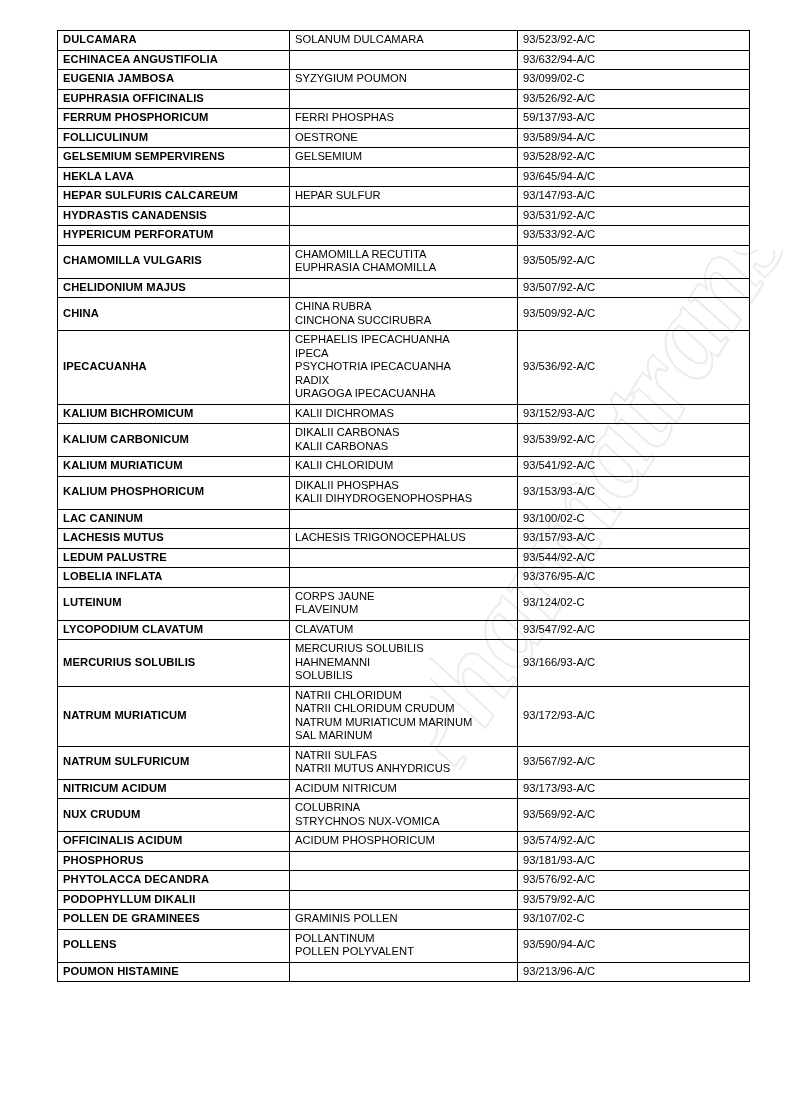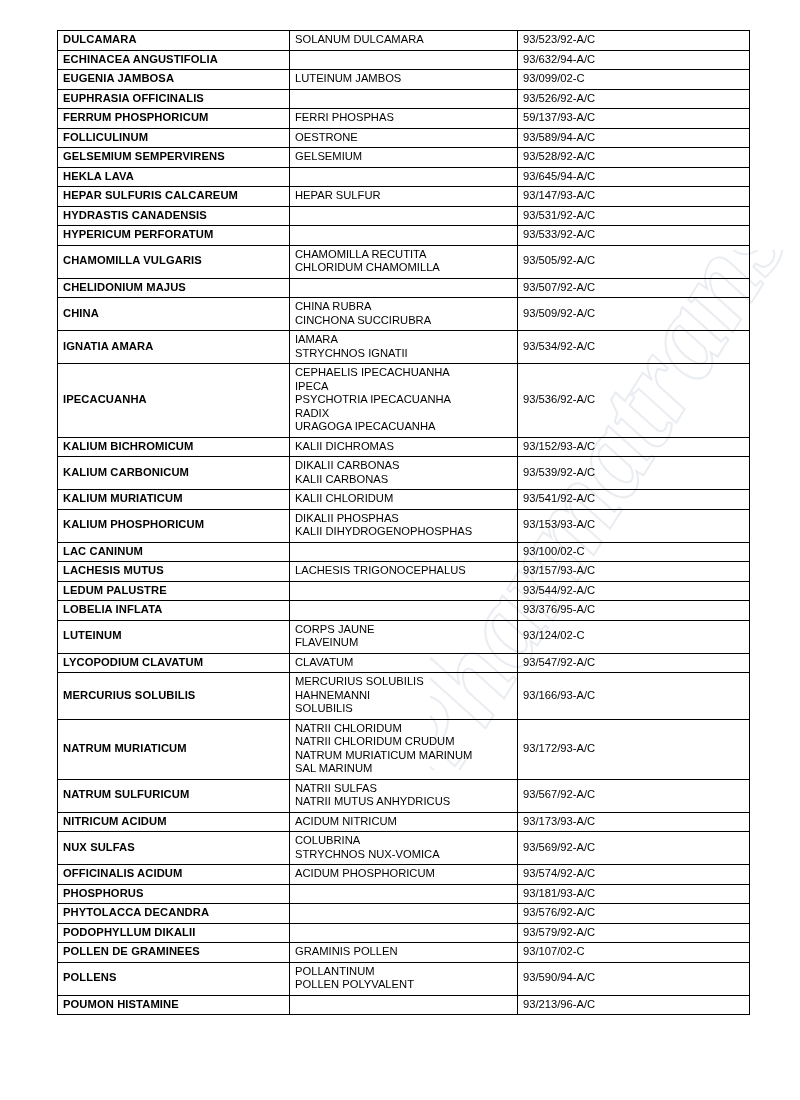--- a/index.html
+++ b/index.html
@@ -98,21 +98,21 @@
           <td class="code">93/523/92-A/C</td>
         </tr>
         <tr>
           <td class="name">ECHINACEA ANGUSTIFOLIA</td>
           <td class="syn lines"></td>
           <td class="code">93/632/94-A/C</td>
         </tr>
         <tr>
           <td class="name">EUGENIA JAMBOSA</td>
           <td class="syn lines">
-            <span>LUTEINUM JAMBOS</span>
+            <span>SYZYGIUM POUMON</span>
           </td>
           <td class="code">93/099/02-C</td>
         </tr>
         <tr>
           <td class="name">EUPHRASIA OFFICINALIS</td>
           <td class="syn lines"></td>
           <td class="code">93/526/92-A/C</td>
         </tr>
         <tr>
           <td class="name">FERRUM PHOSPHORICUM</td>
@@ -154,44 +154,36 @@
         </tr>
         <tr>
           <td class="name">HYPERICUM PERFORATUM</td>
           <td class="syn lines"></td>
           <td class="code">93/533/92-A/C</td>
         </tr>
         <tr>
           <td class="name">CHAMOMILLA VULGARIS</td>
           <td class="syn lines">
             <span>CHAMOMILLA RECUTITA</span>
-            <span>CHLORIDUM CHAMOMILLA</span>
+            <span>EUPHRASIA CHAMOMILLA</span>
           </td>
           <td class="code">93/505/92-A/C</td>
         </tr>
         <tr>
           <td class="name">CHELIDONIUM MAJUS</td>
           <td class="syn lines"></td>
           <td class="code">93/507/92-A/C</td>
         </tr>
         <tr>
           <td class="name">CHINA</td>
           <td class="syn lines">
             <span>CHINA RUBRA</span>
             <span>CINCHONA SUCCIRUBRA</span>
           </td>
           <td class="code">93/509/92-A/C</td>
-        </tr>
-        <tr>
-          <td class="name">IGNATIA AMARA</td>
-          <td class="syn lines">
-            <span>IAMARA</span>
-            <span>STRYCHNOS IGNATII</span>
-          </td>
-          <td class="code">93/534/92-A/C</td>
         </tr>
         <tr>
           <td class="name">IPECACUANHA</td>
           <td class="syn lines">
             <span>CEPHAELIS IPECACHUANHA</span>
             <span>IPECA</span>
             <span>PSYCHOTRIA IPECACUANHA</span>
             <span>RADIX</span>
             <span>URAGOGA IPECACUANHA</span>
           </td>
@@ -292,21 +284,21 @@
           <td class="code">93/567/92-A/C</td>
         </tr>
         <tr>
           <td class="name">NITRICUM ACIDUM</td>
           <td class="syn lines">
             <span>ACIDUM NITRICUM</span>
           </td>
           <td class="code">93/173/93-A/C</td>
         </tr>
         <tr>
-          <td class="name">NUX SULFAS</td>
+          <td class="name">NUX CRUDUM</td>
           <td class="syn lines">
             <span>COLUBRINA</span>
             <span>STRYCHNOS NUX-VOMICA</span>
           </td>
           <td class="code">93/569/92-A/C</td>
         </tr>
         <tr>
           <td class="name">OFFICINALIS ACIDUM</td>
           <td class="syn lines">
             <span>ACIDUM PHOSPHORICUM</span>

